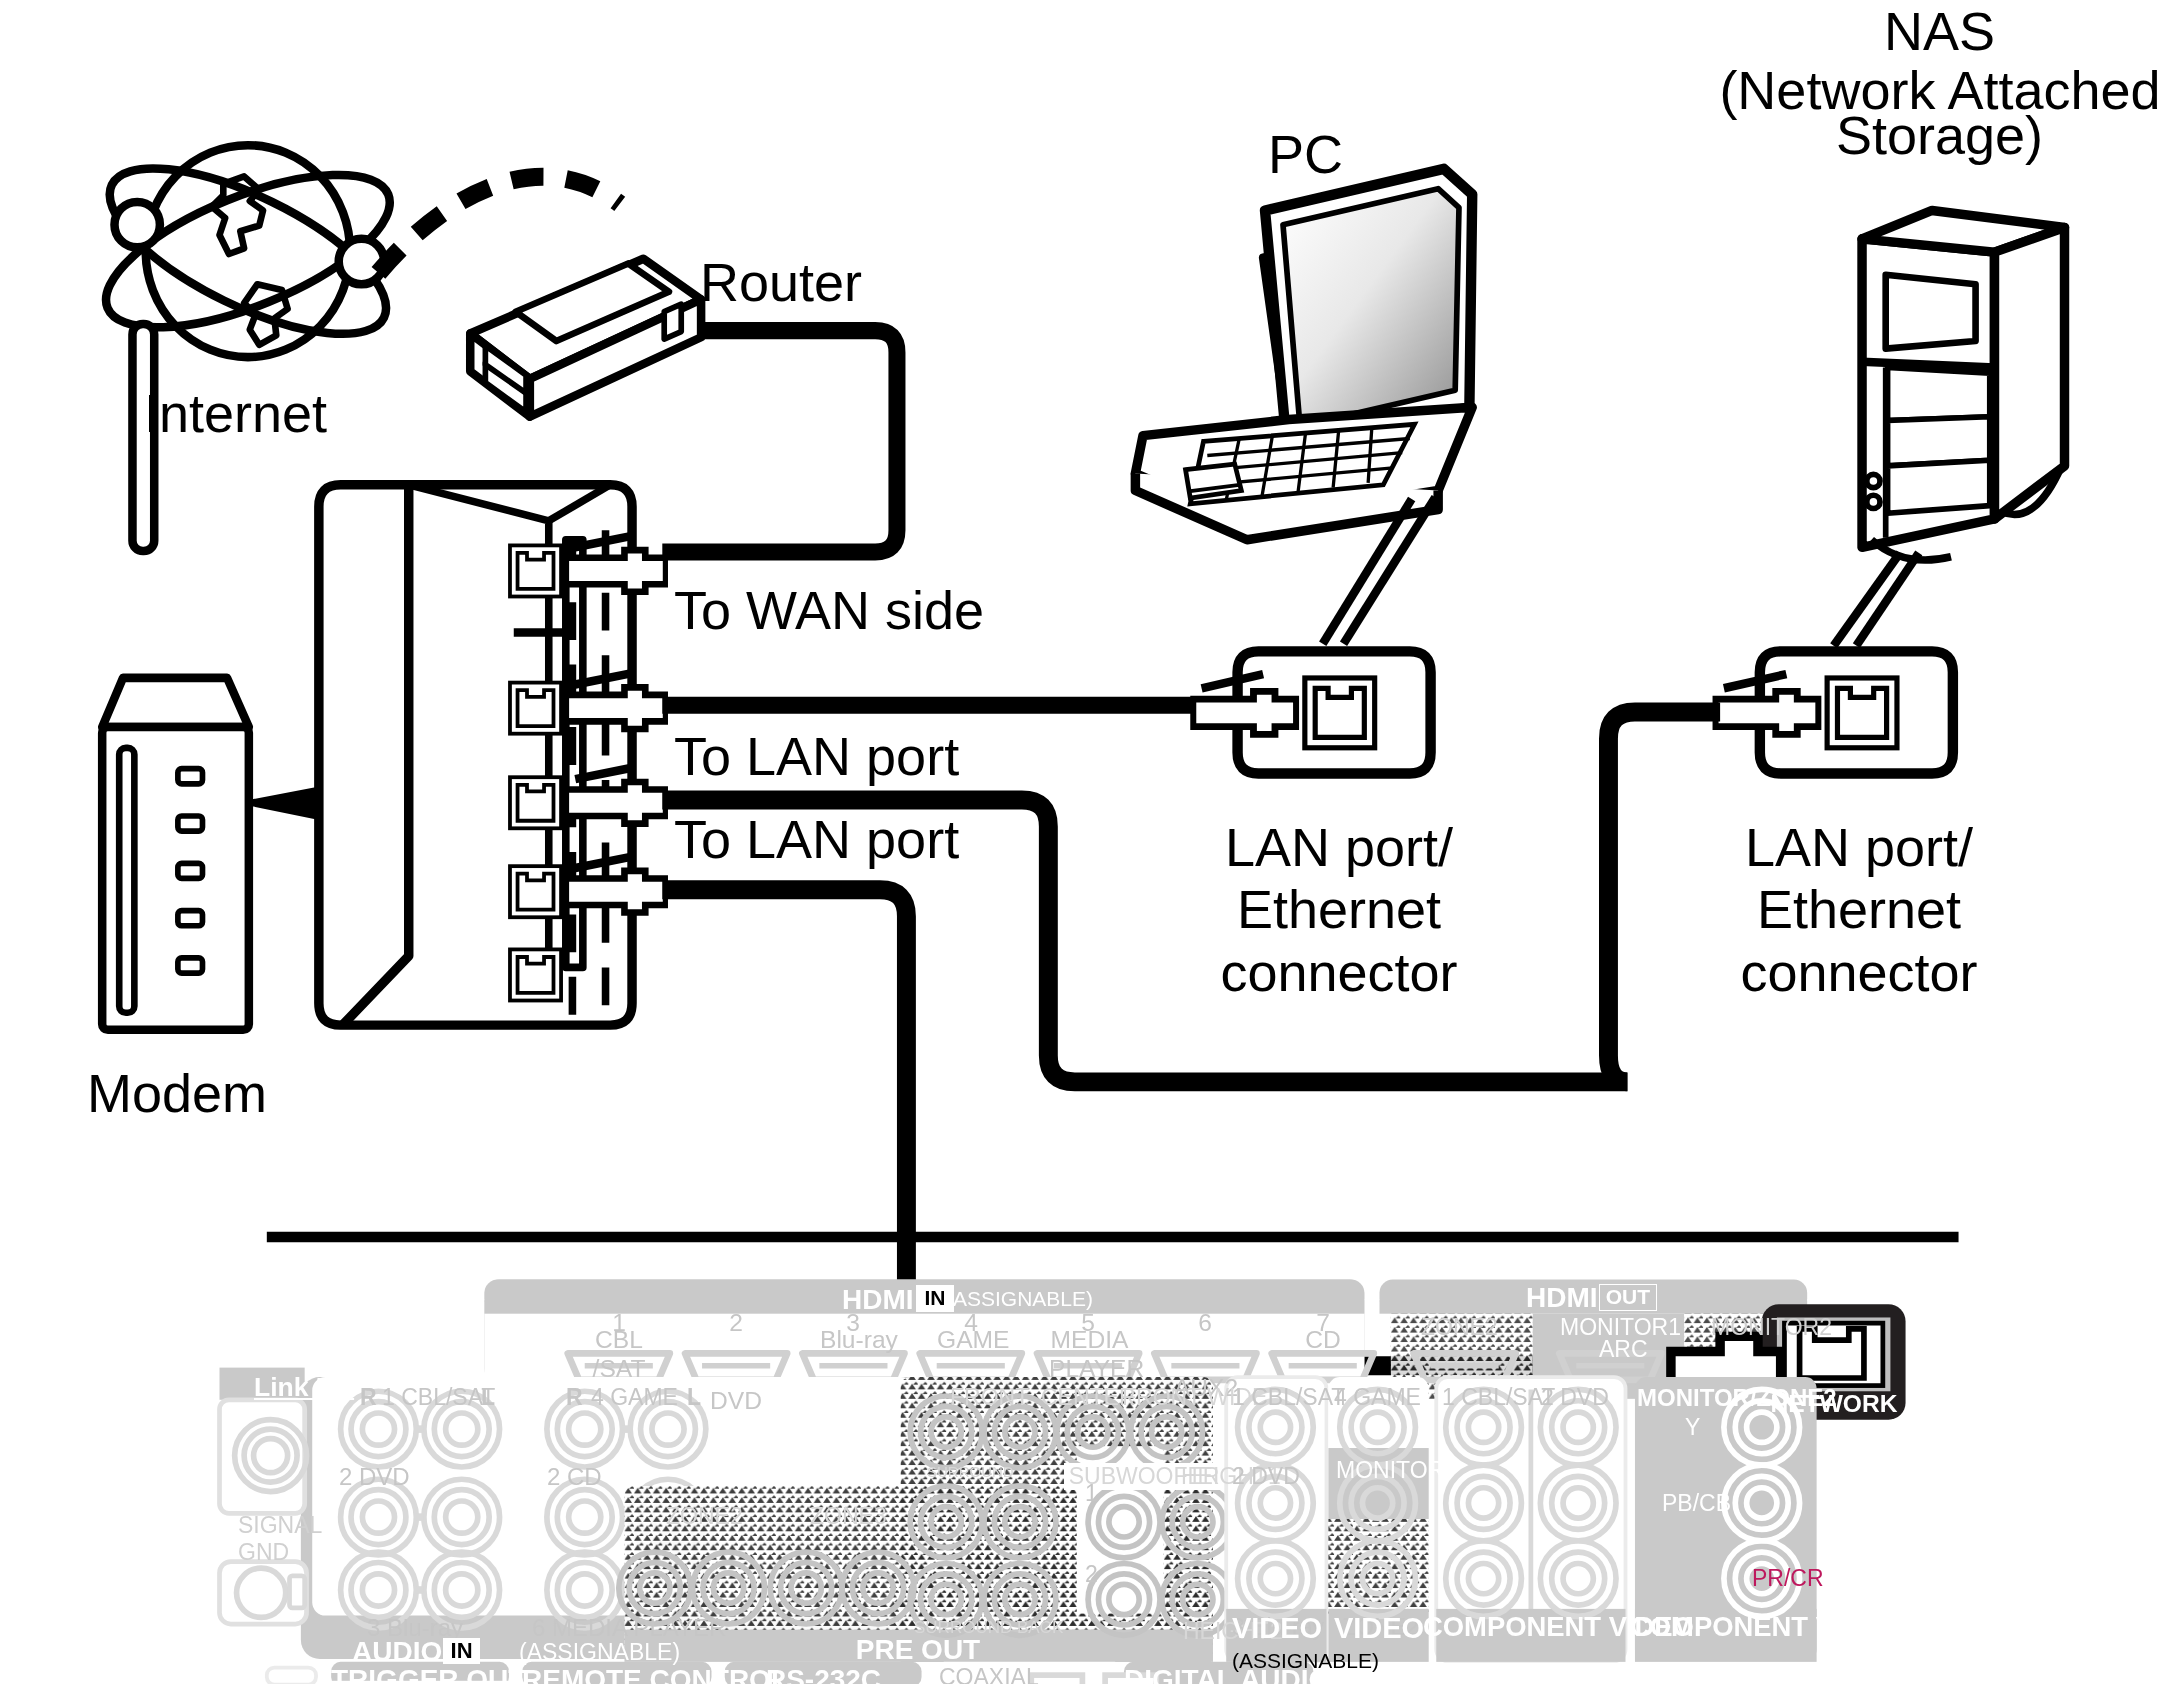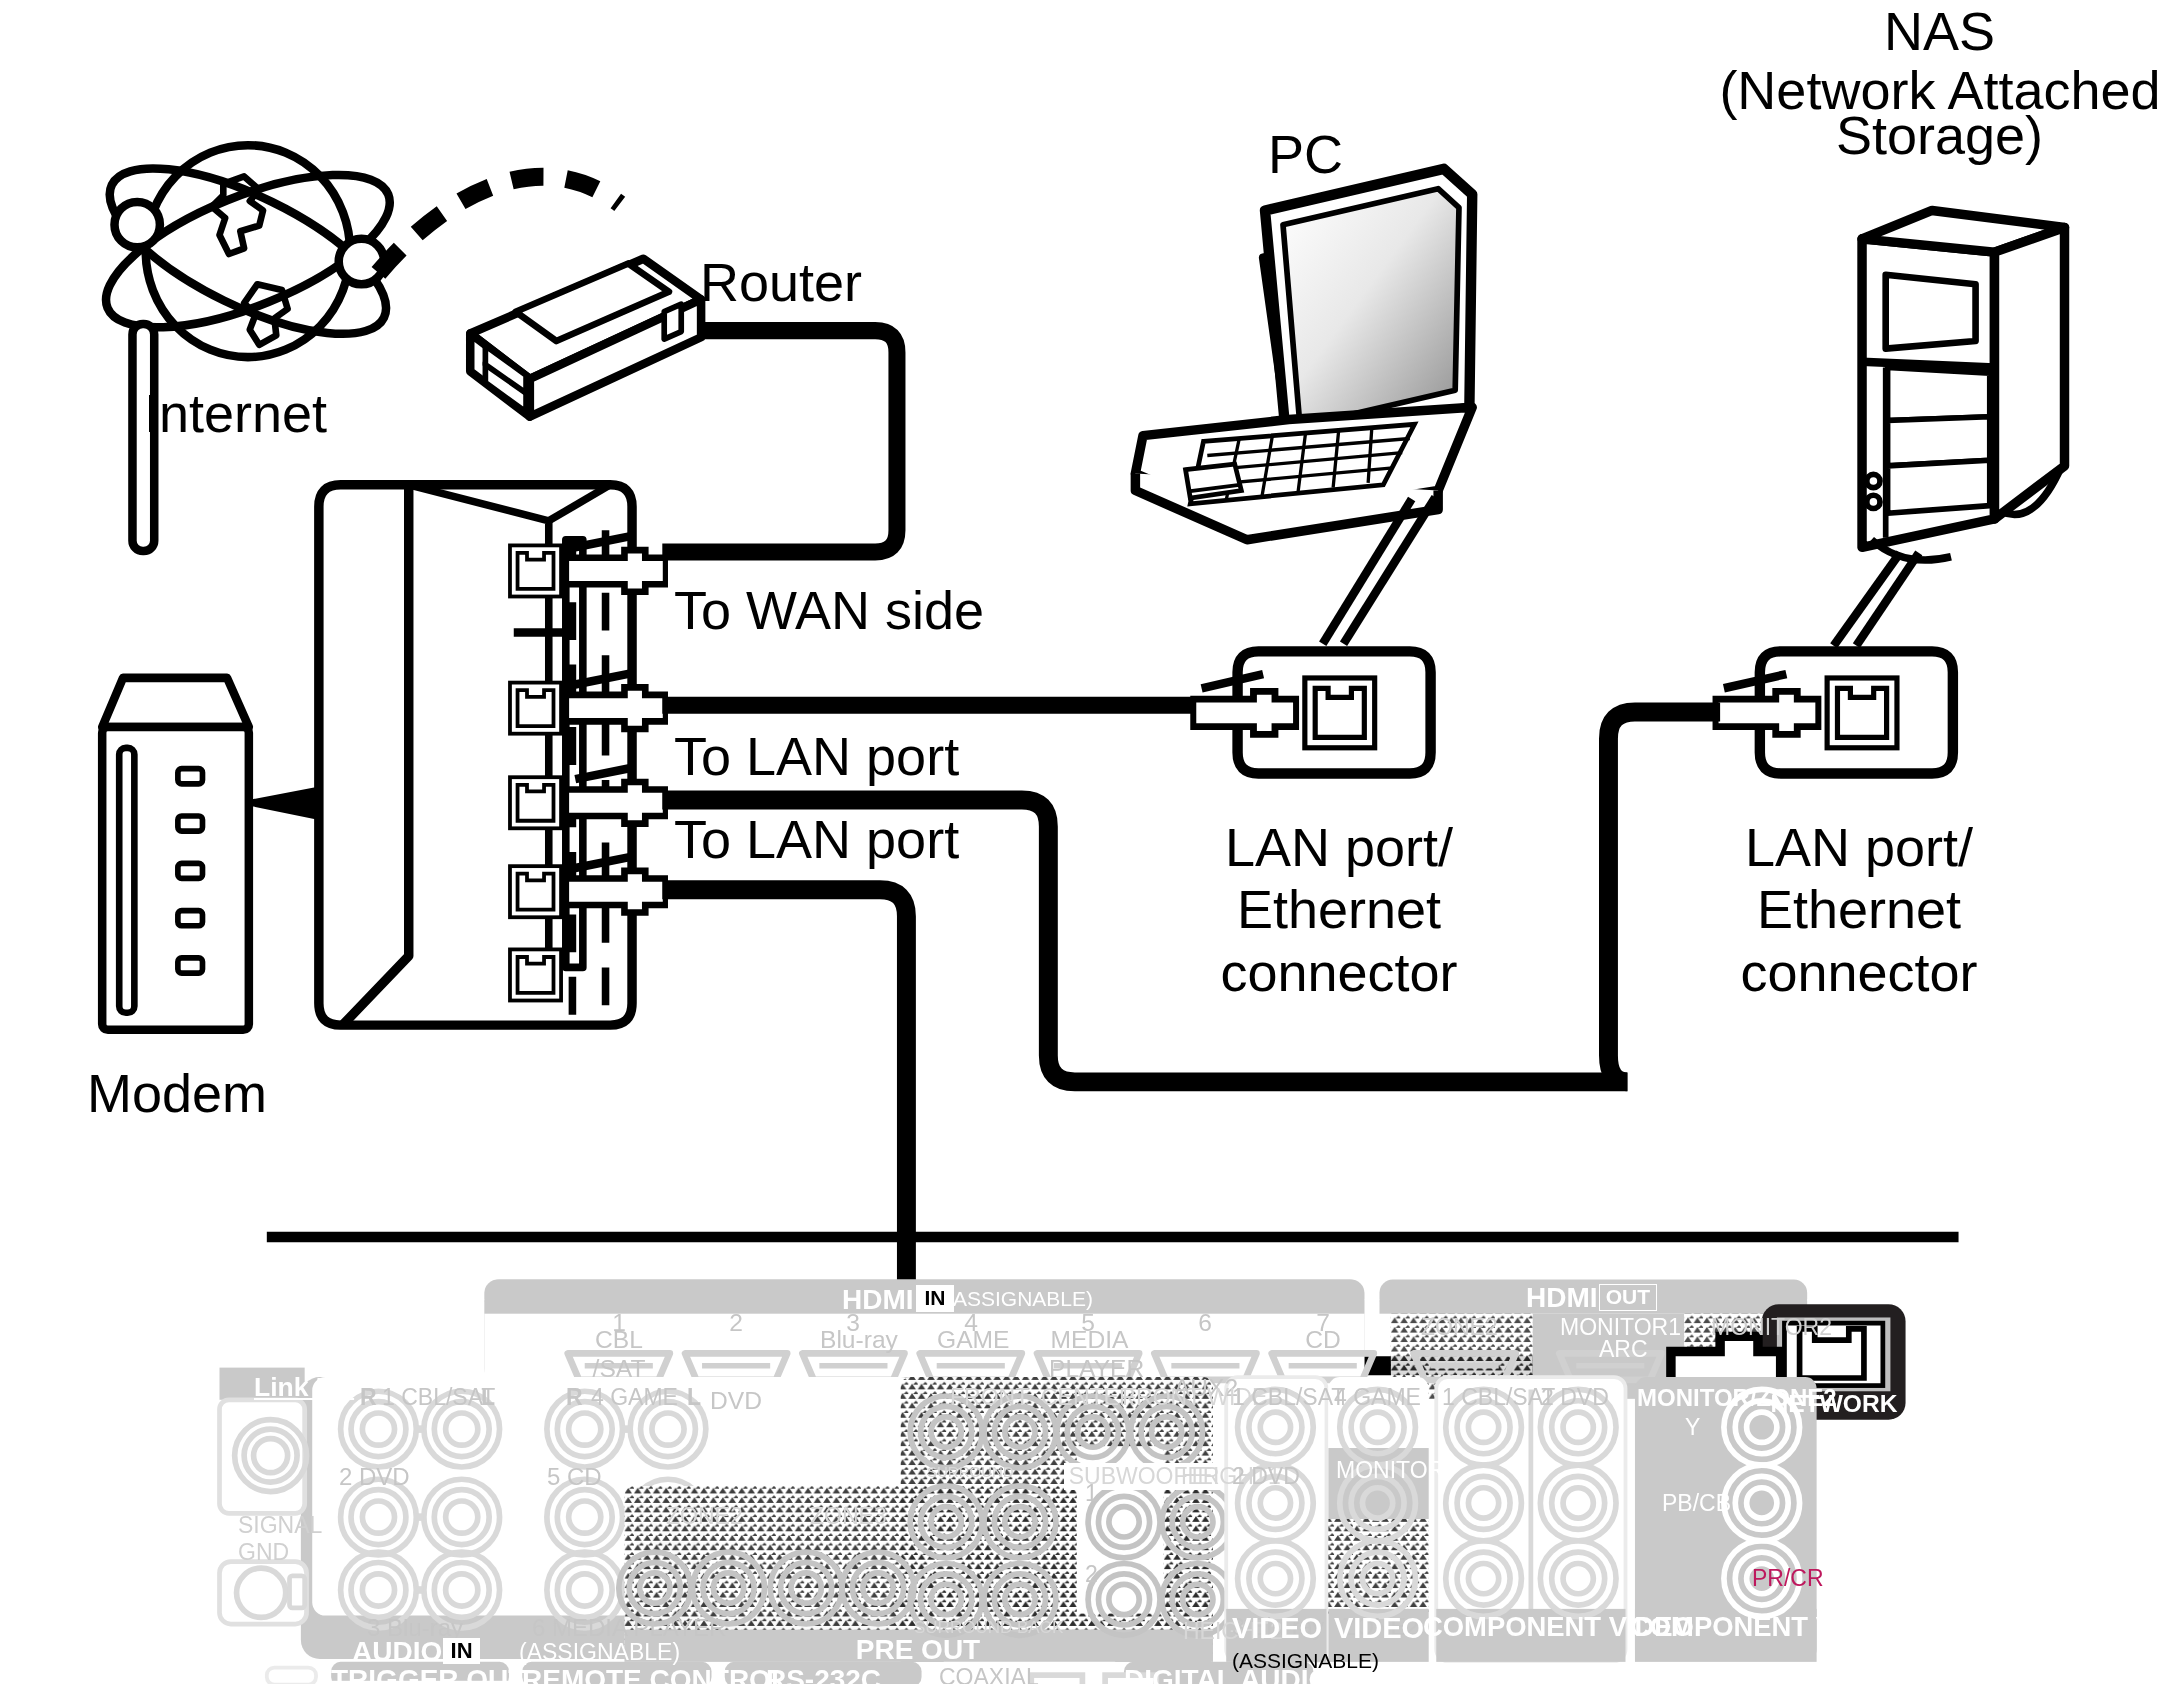--- a/index.html
+++ b/index.html
@@ -533,21 +533,21 @@
 GND</div>
 
 <div class="lbl" style="left:360px;top:1384px;font-size:23px;color:#c6c6c6;font-weight:bold;">R</div>
 <div class="lbl" style="left:382px;top:1384px;font-size:23px;color:#c6c6c6;">1 CBL/SAT</div>
 <div class="lbl" style="left:481px;top:1384px;font-size:23px;color:#c6c6c6;font-weight:bold;">L</div>
 <div class="lbl" style="left:566px;top:1384px;font-size:23px;color:#c6c6c6;font-weight:bold;">R</div>
 <div class="lbl" style="left:591px;top:1384px;font-size:23px;color:#c6c6c6;">4 GAME</div>
 <div class="lbl" style="left:687px;top:1384px;font-size:23px;color:#c6c6c6;font-weight:bold;">L</div>
 
 <div class="lbl" style="left:339px;top:1463px;font-size:24px;color:#c6c6c6;">2 DVD</div>
-<div class="lbl" style="left:547px;top:1463px;font-size:24px;color:#c6c6c6;">5 CD</div>
+<div class="lbl" style="left:547px;top:1463px;font-size:24px;color:#c6c6c6;">2 CD</div>
 <div class="lbl" style="left:367px;top:1614px;font-size:24px;color:#c6c6c6;">3 Blu-ray</div>
 <div class="lbl" style="left:532px;top:1614px;font-size:24px;color:#c6c6c6;">6 MEDIA PLAYER</div>
 
 <div class="lbl" style="left:352px;top:1635px;font-size:28px;color:#fff;font-weight:bold;">AUDIO</div>
 <div class="lbl" style="left:443px;top:1638px;font-size:22px;color:#000;background:#fff;padding:0 7.6px;font-weight:bold;">IN</div>
 <div class="lbl" style="left:519px;top:1639px;font-size:23px;color:#fff;">(ASSIGNABLE)</div>
 
 <div class="lbl" style="left:666px;top:1503px;font-size:23px;color:#d7d7d7;">ZONE2</div>
 <div class="lbl" style="left:810px;top:1503px;font-size:23px;color:#d7d7d7;">ZONE3</div>
 <div class="lbl" style="left:950px;top:1384px;font-size:23px;color:#d7d7d7;">FRONT</div>

